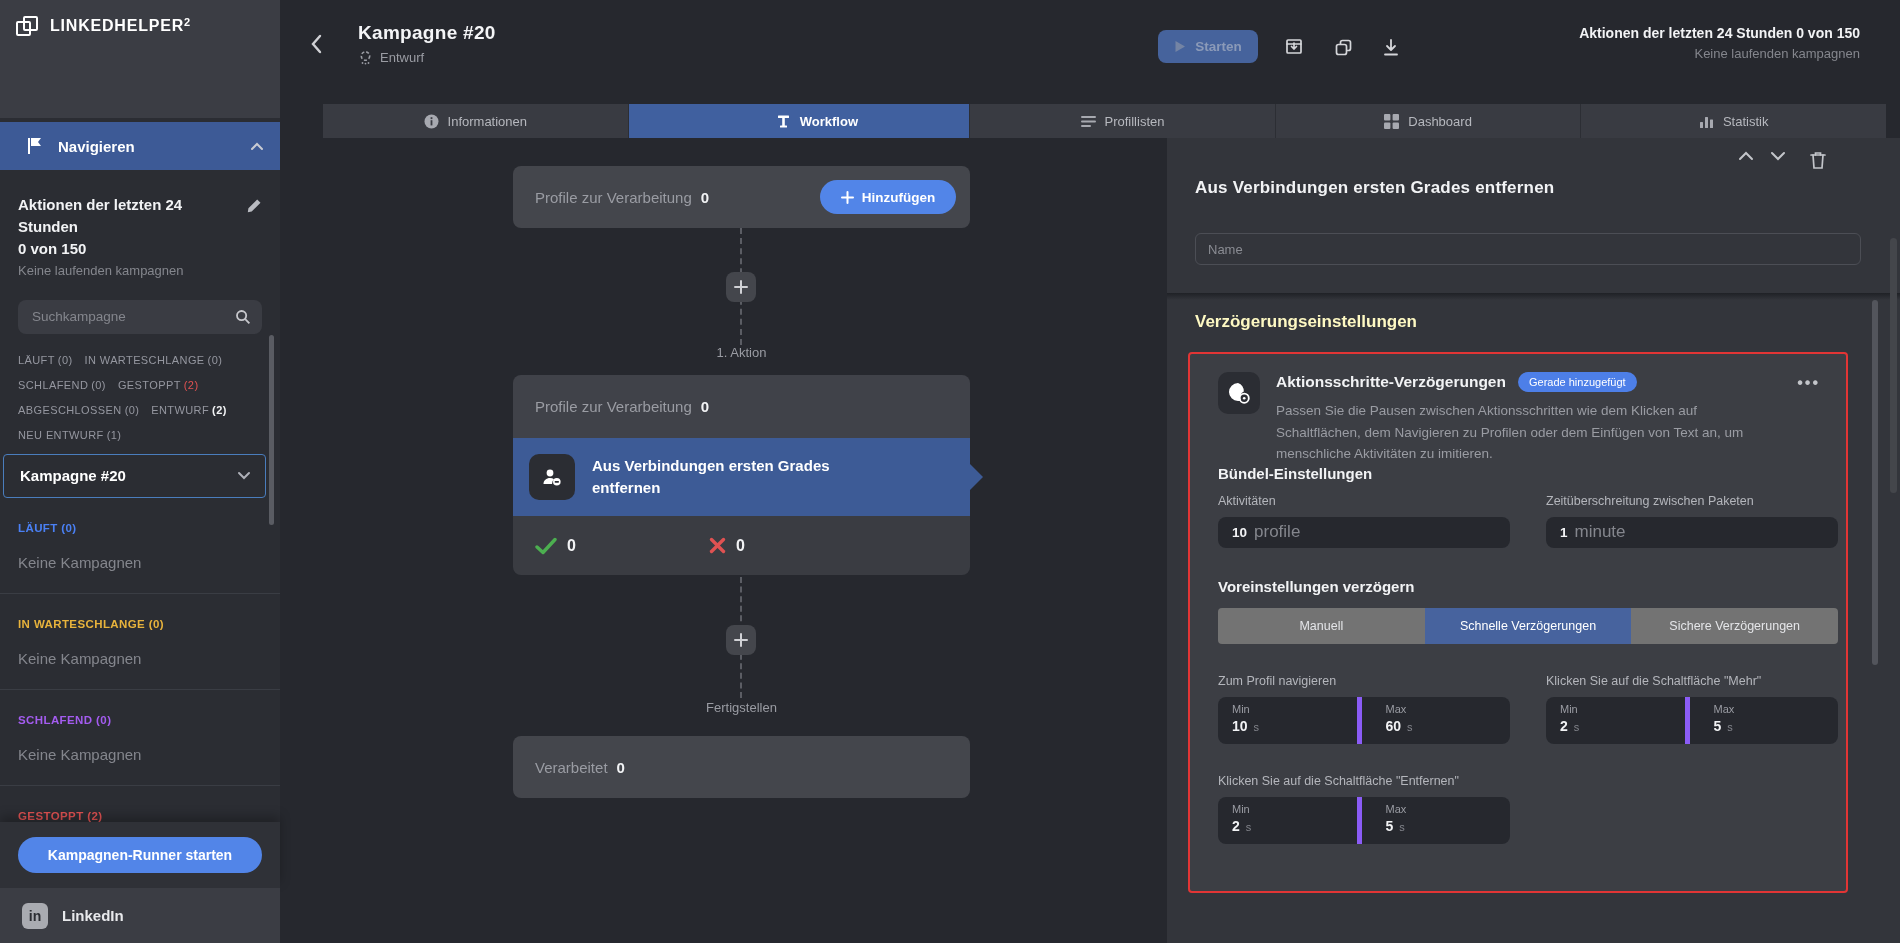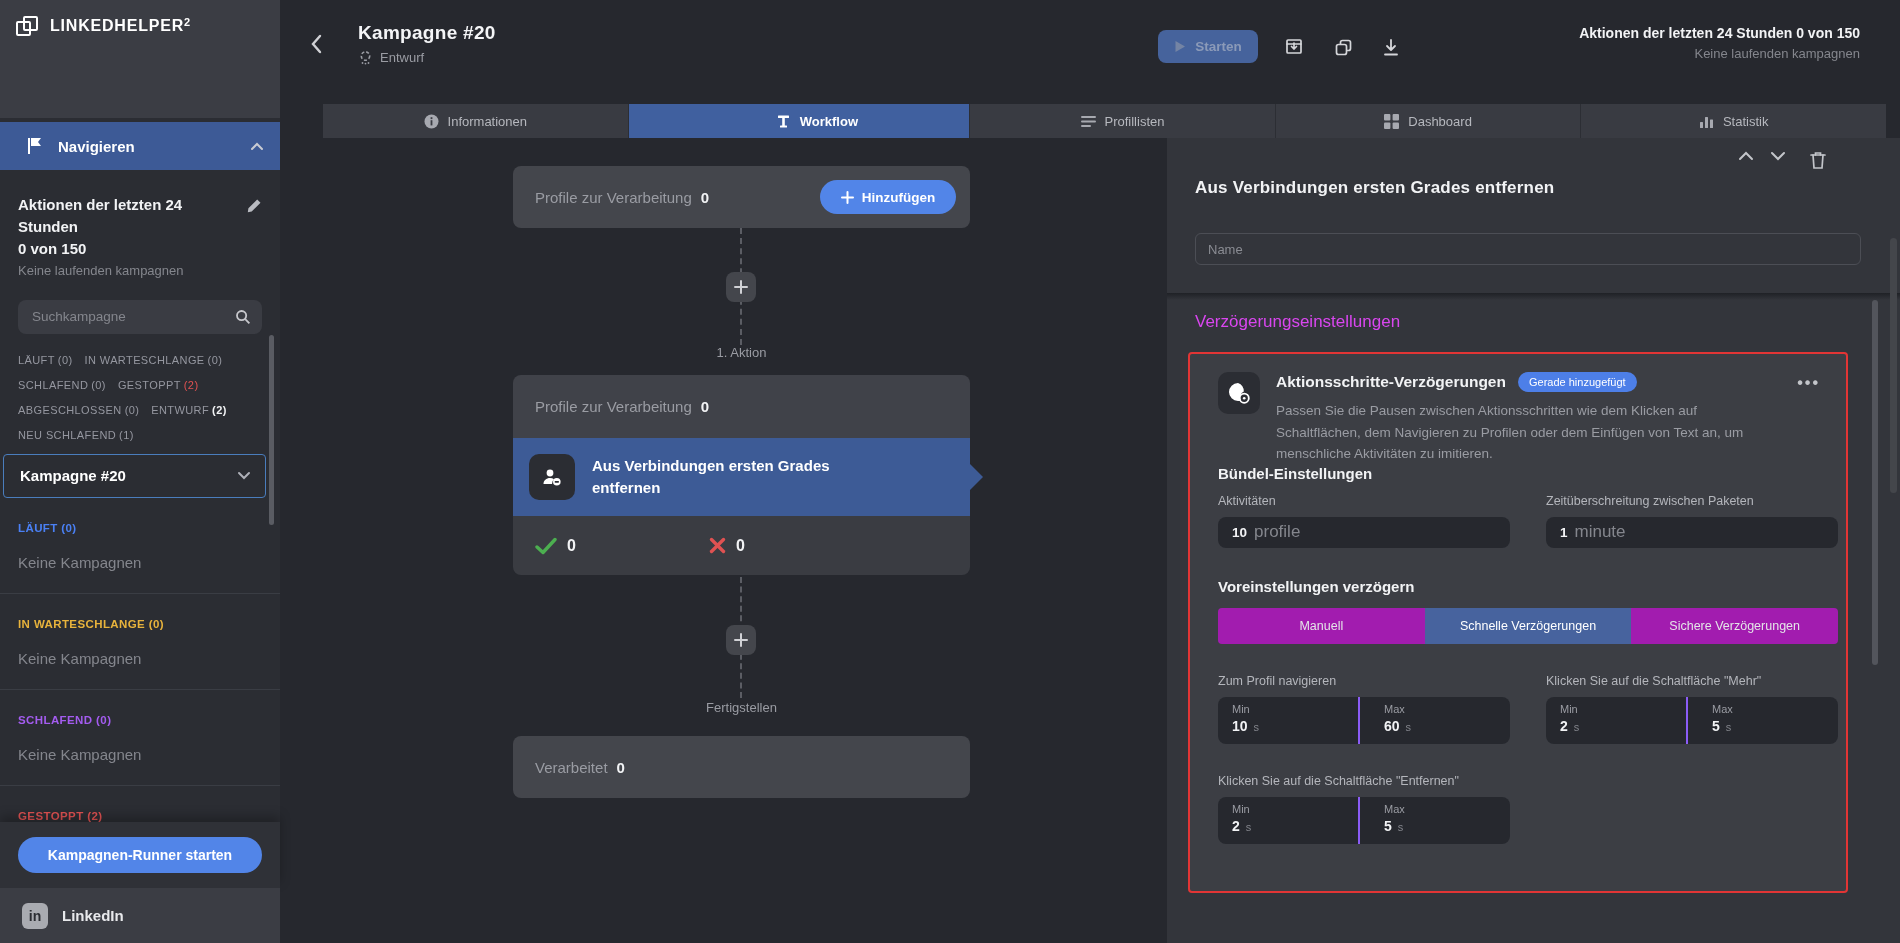--- a/index.html
+++ b/index.html
@@ -128,21 +128,21 @@
   .panel { position:absolute; left:1167px; top:138px; right:0; bottom:0; background:#33353b; }
   .panel-icons { position:absolute; top:13px; right:74px; display:flex; gap:16px; color:#c3c5ca; }
   .panel-icons .ic { cursor:pointer; }
   .panel-title { position:absolute; left:28px; top:40px; font-size:17px; font-weight:bold; color:#f2f3f5; letter-spacing:.2px; }
   .name-input { position:absolute; left:28px; top:95px; width:666px; height:32px; background:transparent;
     border:1px solid #4c4e55; border-radius:6px; color:#d5d6da; font-size:13px; font-family:inherit;
     padding:12px 12px; outline:none; }
   .name-input::placeholder { color:#8a8c93; }
   .panel-divider { position:absolute; left:0; top:155px; right:0; height:7px;
     background:linear-gradient(#1f2126, rgba(31,33,38,0)); }
-  .panel-section-title { position:absolute; left:28px; top:174px; font-size:17px; font-weight:normal; color:#d946ef; }
+  .panel-section-title { position:absolute; left:28px; top:174px; font-size:17px; font-weight:bold; color:#fef9c3; }
 
   .delay-card { position:absolute; left:21px; top:214px; width:660px; height:541px; background:#3c3e44;
     border:2px solid #e23535; border-radius:4px; padding:18px 10px 0 28px; overflow:hidden; }
   .dc-header { position:relative; display:flex; }
   .dc-icon { width:42px; height:42px; border-radius:10px; background:#2b2d33; flex:none;
     display:flex; align-items:center; justify-content:center; }
   .dc-text { margin-left:16px; }
   .dc-title-row { display:flex; align-items:center; gap:12px; }
   .dc-title { font-size:15.5px; font-weight:bold; color:#f2f3f5; }
   .dc-badge { background:#4d7fe8; color:#fff; font-size:11px; padding:4px 11px; border-radius:11px; white-space:nowrap; }
@@ -153,29 +153,29 @@
   .dc-sub { font-size:15px; font-weight:bold; color:#f2f3f5; }
   .sub-bundle { }
   .sub-presets { margin-top:30px; }
   .grid2 { display:grid; grid-template-columns:292px 1fr; column-gap:36px; width:620px; }
   .fld-label { font-size:12.5px; color:#b4b6bc; margin:12px 0 9px; }
   .dk-input { height:31px; background:#26282e; border-radius:8px; display:flex; align-items:center;
     padding:0 14px; cursor:text; }
   .dk-input .val { font-size:13.5px; font-weight:bold; color:#f2f3f5; }
   .dk-input .unit { font-size:17px; color:#84868d; margin-left:7px; }
 
-  .segmented { margin-top:13px; width:620px; height:36px; background:#a21caf; border-radius:4px;
+  .segmented { margin-top:13px; width:620px; height:36px; background:#737373; border-radius:4px;
     display:flex; overflow:hidden;justify-content:space-between; }
   .seg { flex:1; border:none; background:transparent; color:#e4e5e8; font-size:12.5px; font-family:inherit;
     cursor:pointer; }
   .seg.active { background:#47639e; color:#fff; }
 
   .minmax { height:47px; background:#26282e; border-radius:8px; display:flex; }
   .mm-half { flex:1; padding:6px 0 0 14px; position:relative; }
-  .mm-half + .mm-half { border-left:2px solid #8b5cf6;padding-left:24px; }
+  .mm-half + .mm-half { border-left:5px solid #8b5cf6;padding-left:24px; }
   .mm-label { font-size:11px; color:#9a9ca3; }
   .mm-val-row { margin-top:2px; }
   .mm-val { font-size:14px; font-weight:bold; color:#f2f3f5; }
   .mm-unit { font-size:11px; color:#84868d; margin-left:6px; }
   .lbl-row2 { margin-top:30px; }
 
   .panel-thumb { position:absolute; right:22px; top:162px; width:6px; height:365px; background:#53555c; border-radius:3px; }
   .win-thumb { position:absolute; right:3px; top:100px; width:7px; height:255px; background:#44464b; border-radius:4px; }
 </style>
 </head>
@@ -239,21 +239,21 @@
         </div>
         <div class="filter-row">
           <span class="filter-item"><span>SCHLAFEND</span><span class="cnt">(0)</span></span>
           <span class="filter-item"><span>GESTOPPT</span><span class="cnt cnt-red">(2)</span></span>
         </div>
         <div class="filter-row">
           <span class="filter-item"><span>ABGESCHLOSSEN</span><span class="cnt">(0)</span></span>
           <span class="filter-item"><span>ENTWURF</span><span class="cnt cnt-white">(2)</span></span>
         </div>
         <div class="filter-row">
-          <span class="filter-item"><span>NEU SCHLAFEND</span><span class="cnt">(1)</span></span>
+          <span class="filter-item"><span>NEU ENTWURF</span><span class="cnt">(1)</span></span>
         </div>
       </div>
 
       <div class="selected-campaign">
         <span class="name">Kampagne #20</span>
         <span>
           <svg width="14" height="9" viewBox="0 0 14 9" fill="none" stroke="#aeb0b8" stroke-width="2" stroke-linecap="round">
             <polyline points="2,2 7,7 12,2"></polyline>
           </svg>
         </span>

